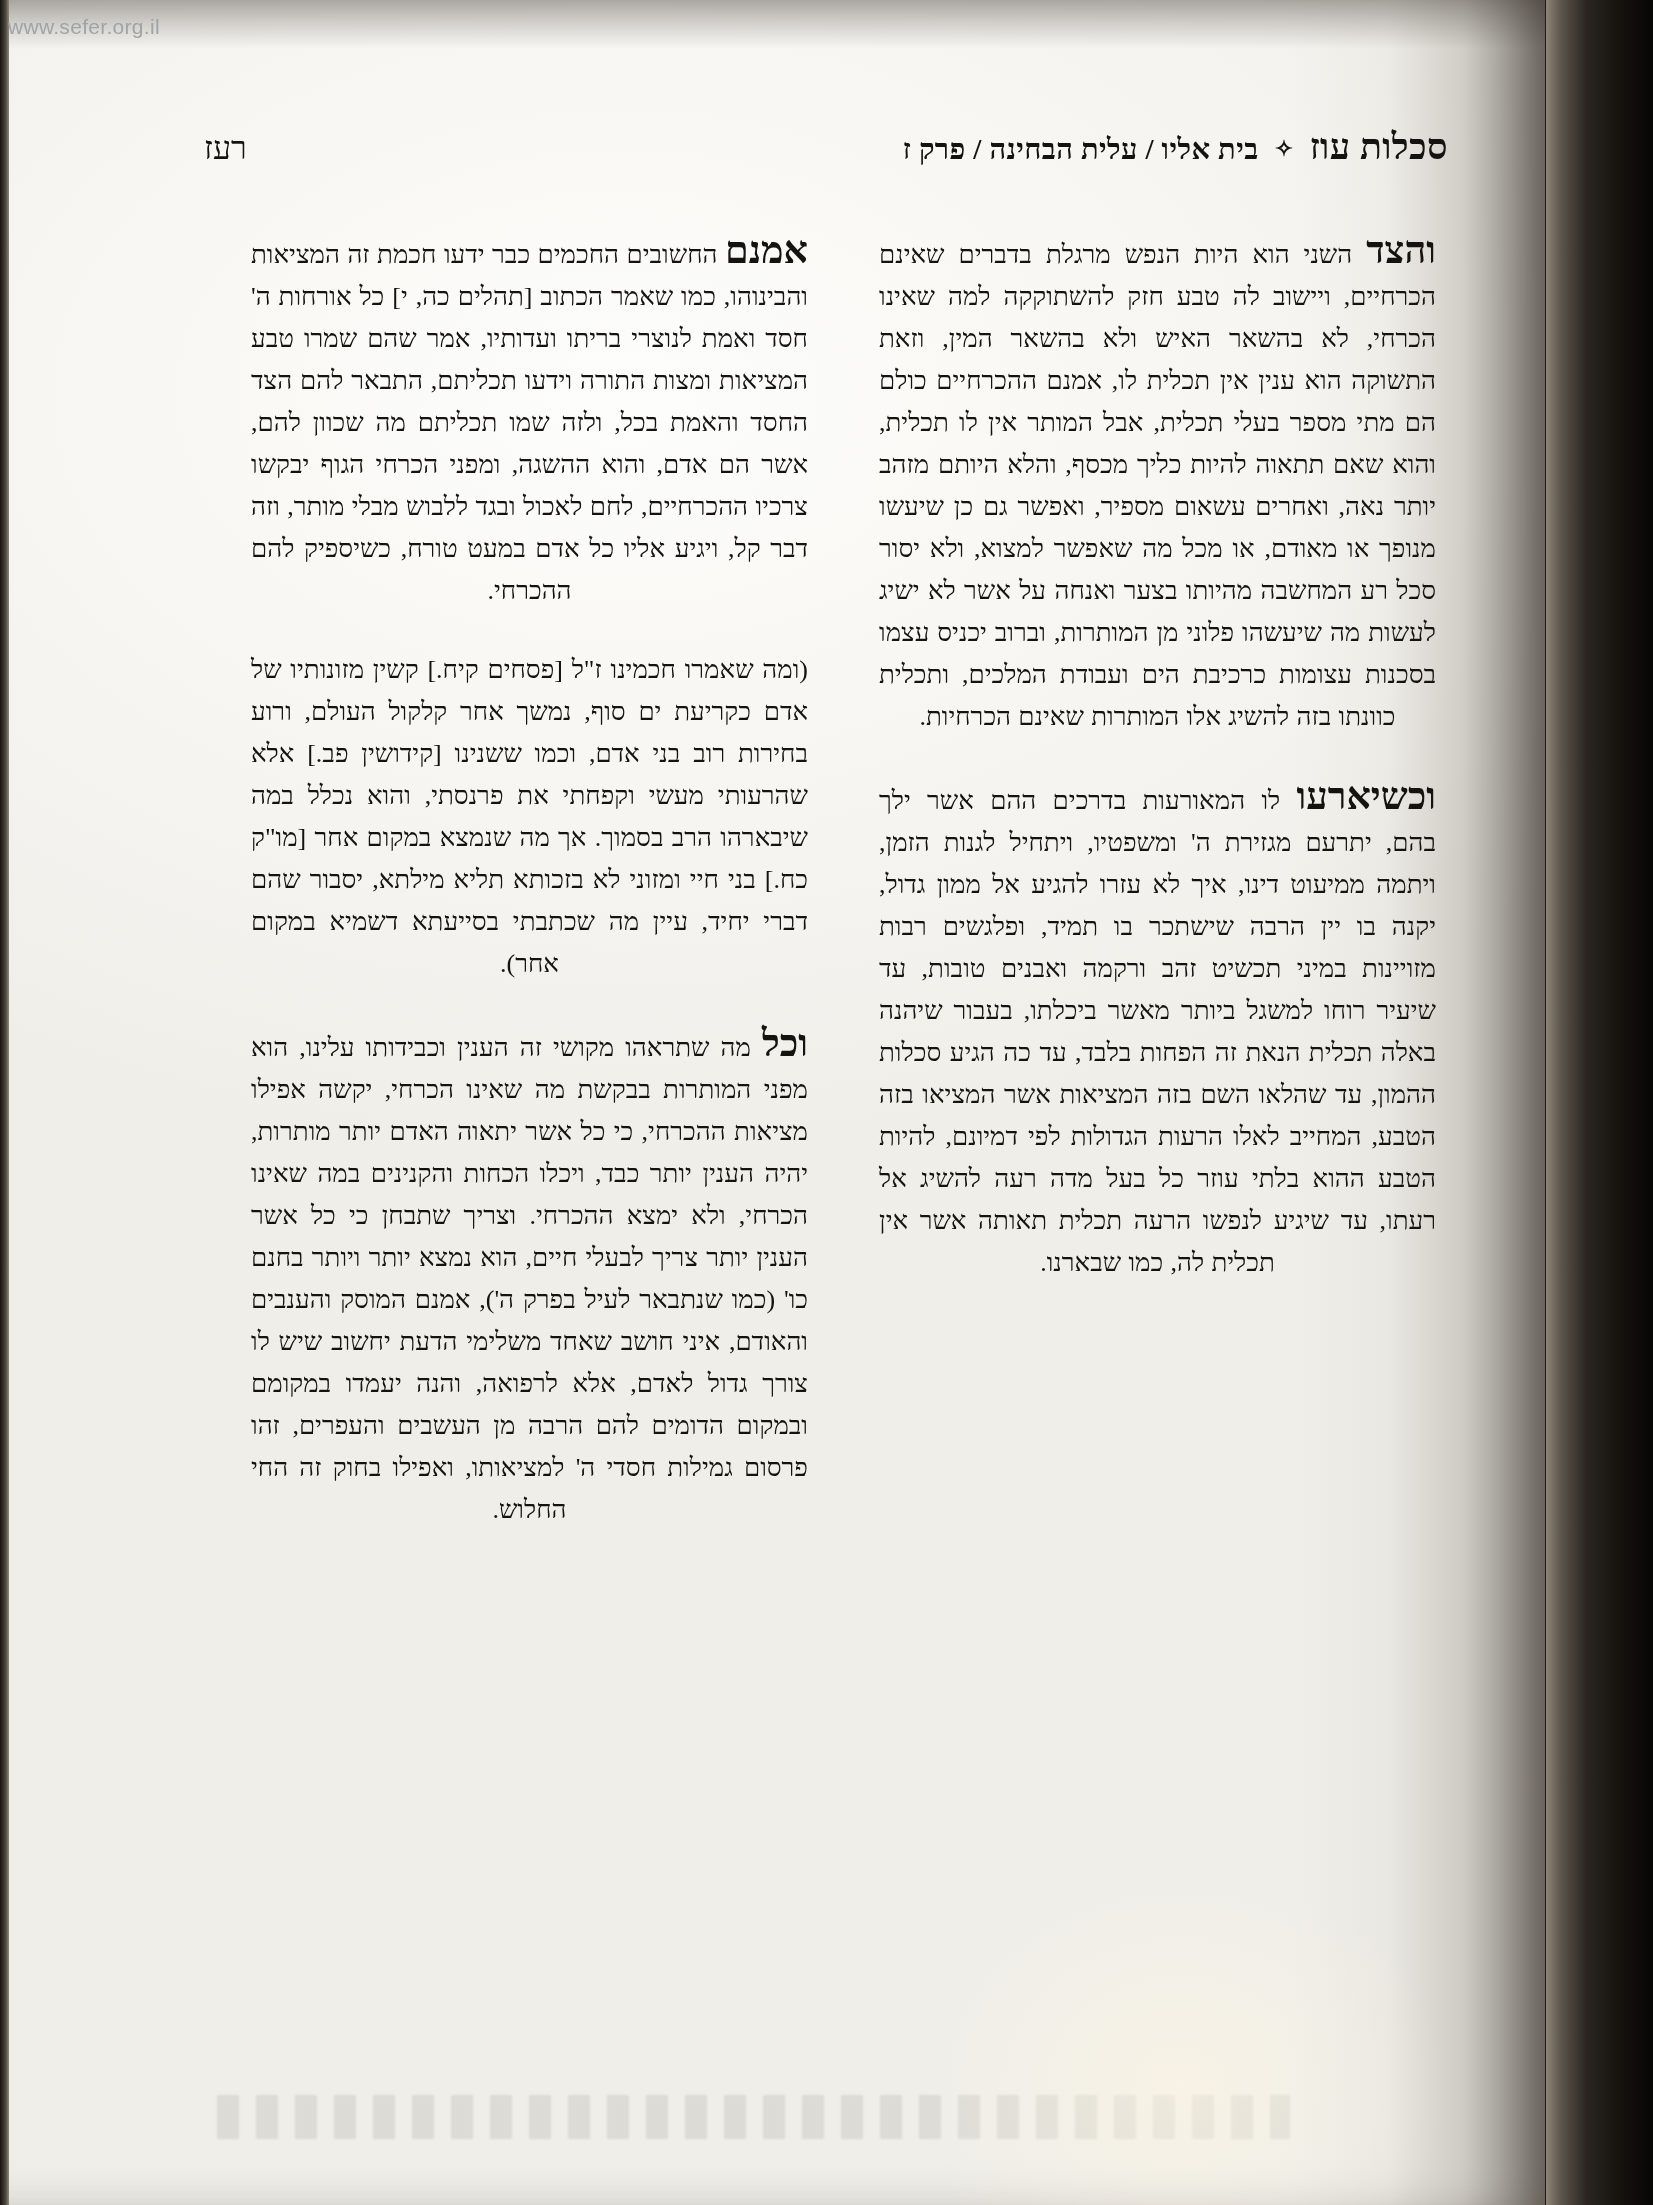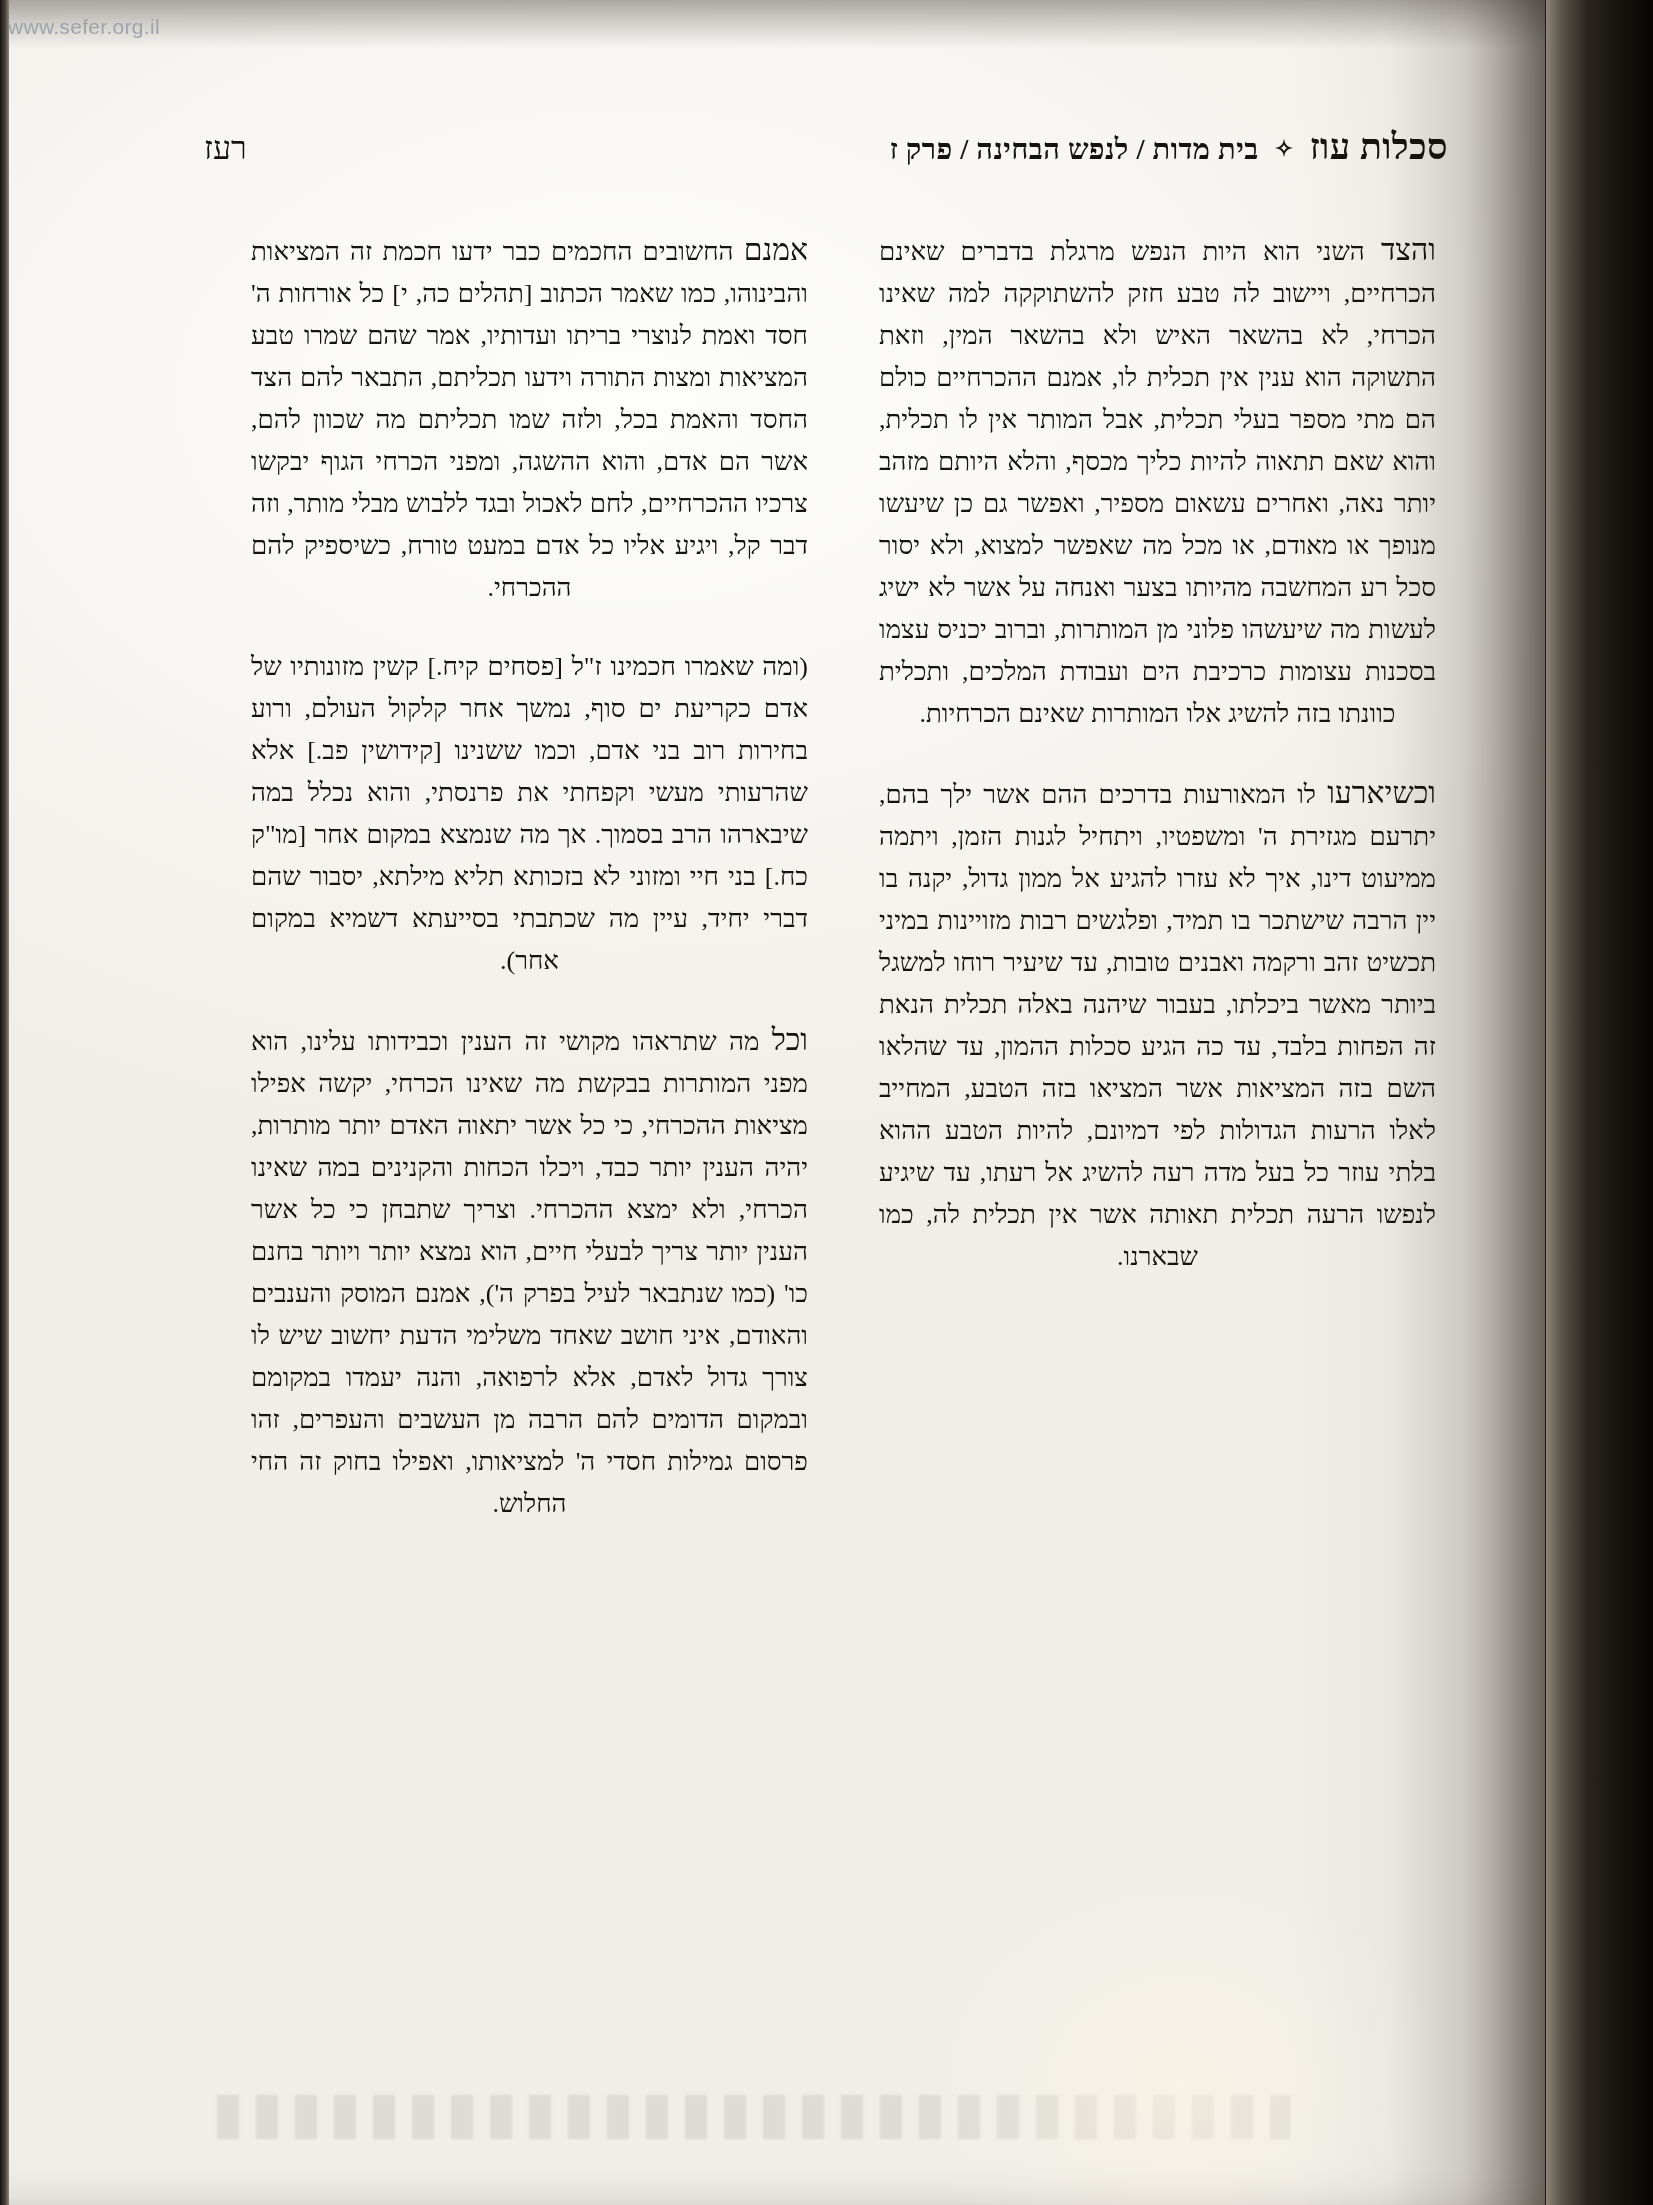--- a/index.html
+++ b/index.html
@@ -179,22 +179,22 @@
     line-height: 42px;
     text-align: justify;
     text-align-last: center;
     letter-spacing: 0px;
     word-spacing: 0.8px;
   }
   .col p + p {
     margin-top: 37px;
   }
   .lead {
-    font-weight: 400;
-    font-size: 30px;
+    font-weight: 700;
+    font-size: 38px;
   }
   .ref {
     font-size: 26px;
   }
   .small {
     font-size: 22.5px;
     line-height: 39px;
   }
   .col p.small {
     text-align-last: center;
@@ -215,21 +215,21 @@
   <div id="spine-outer"></div>
 
   <div id="watermark">www.sefer.org.il</div>
 
   <div id="content">
 
     <div id="header-row">
       <div class="header-title">
         <span class="big">סכלות עוז</span>
         <span class="diamond">✧</span>
-        <span>בית מדות / לנפש הבחינה / פרק ז</span>
+        <span>בית אליו / עלית הבחינה / פרק ז</span>
       </div>
       <div class="page-num">רעז</div>
     </div>
 
     <div id="columns">
 
       <div class="col">
 
 
         <p>

